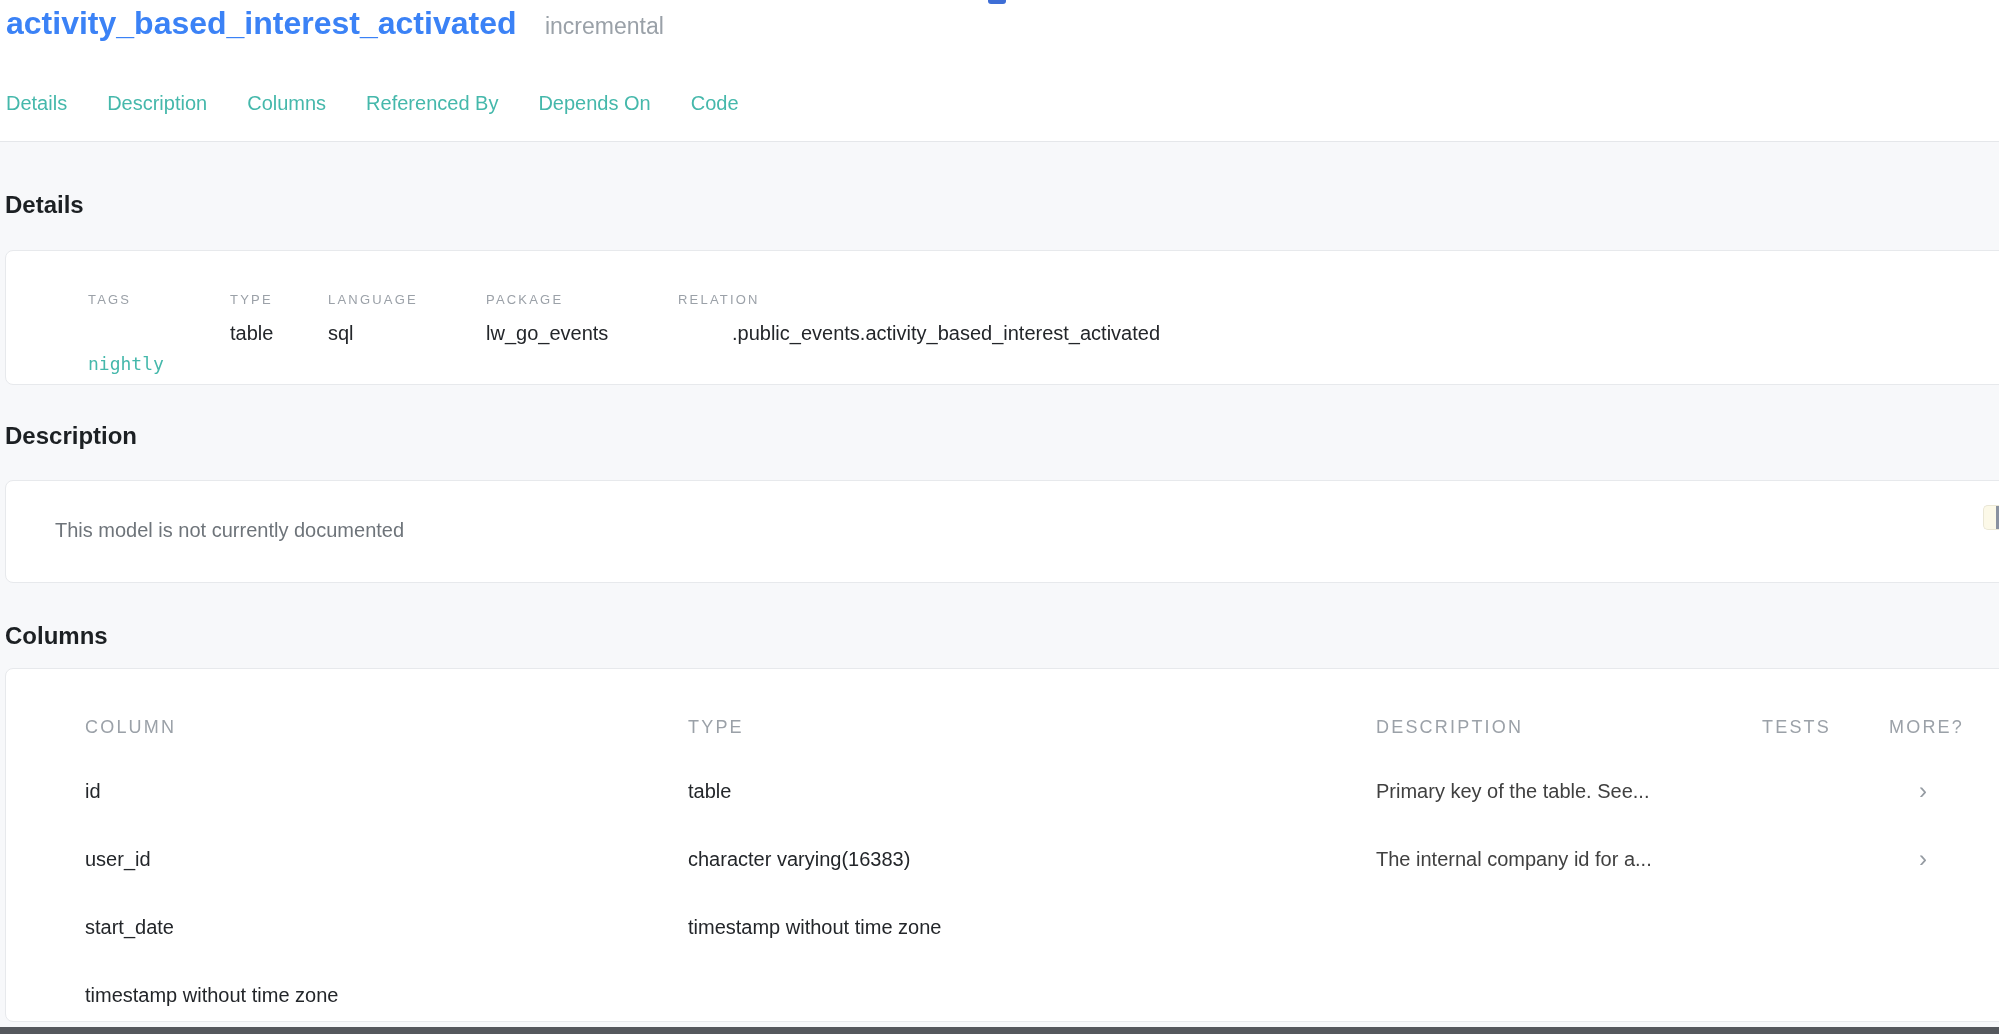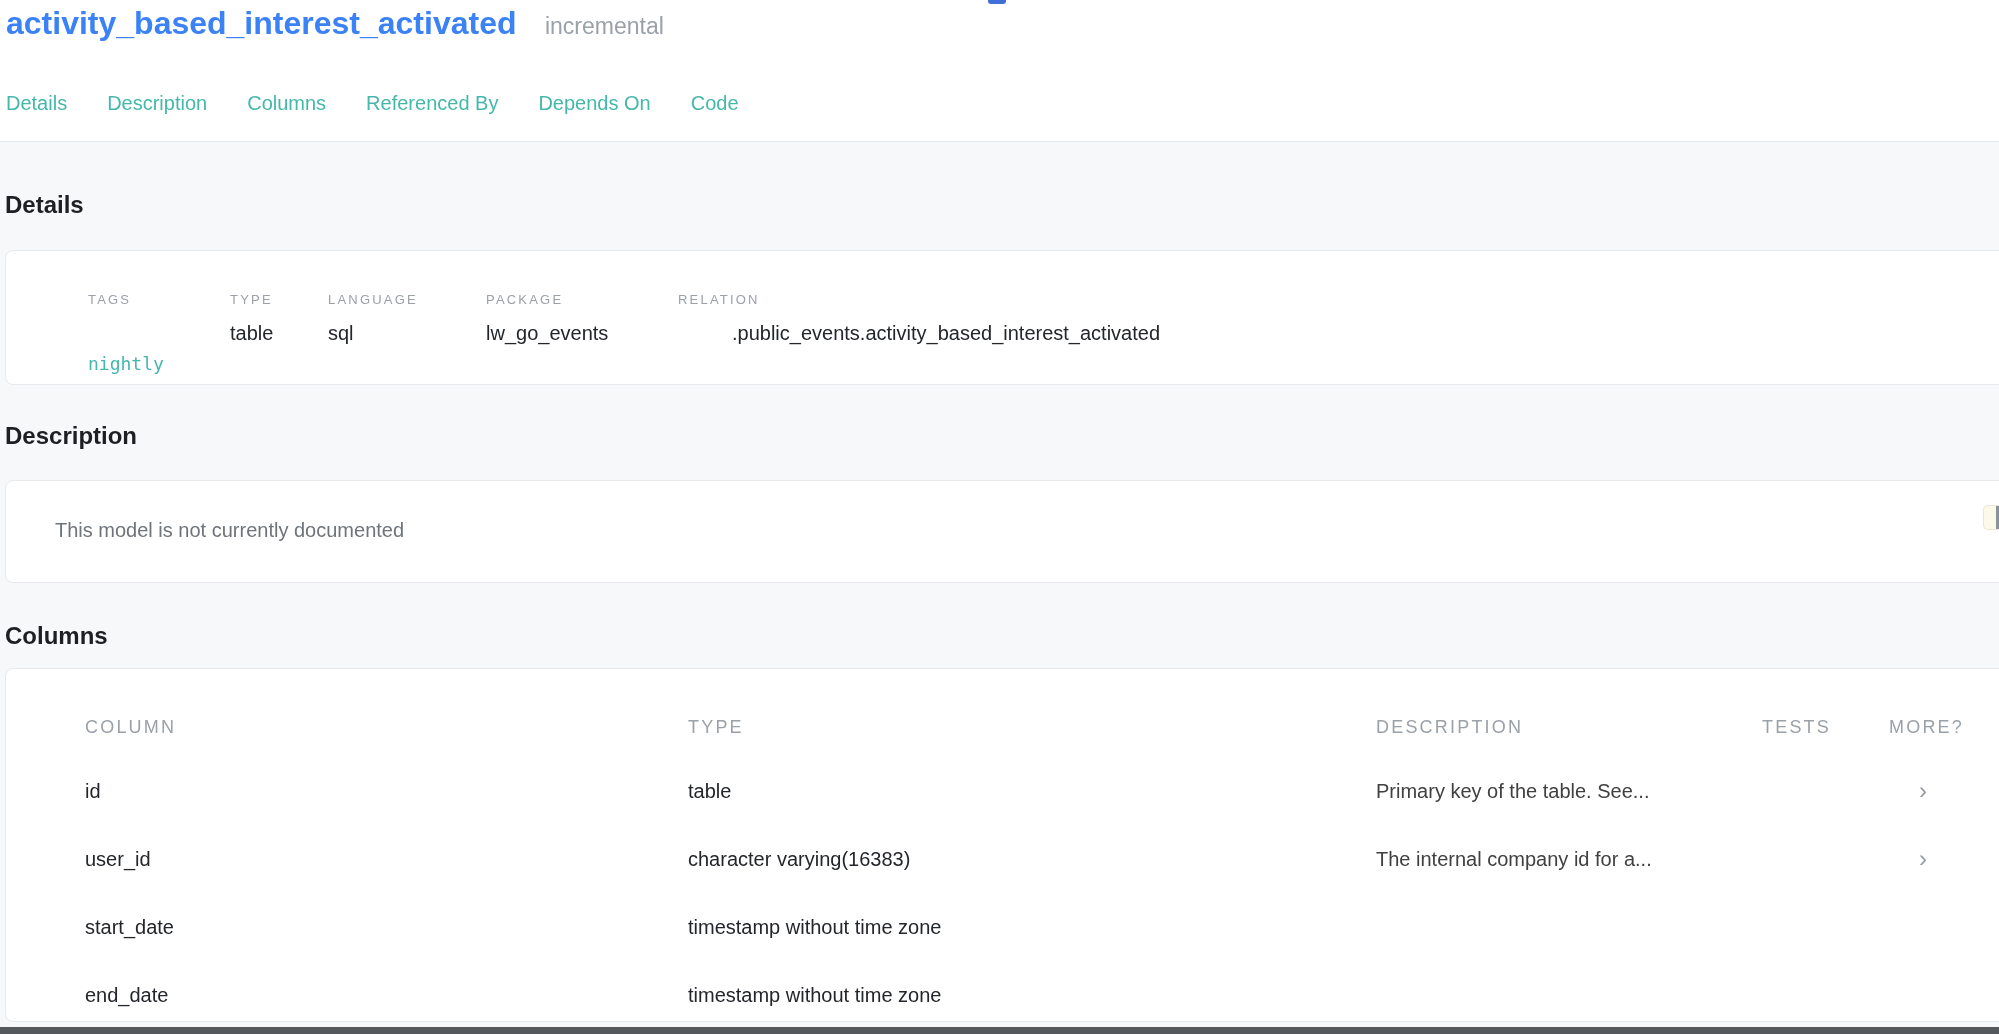--- a/index.html
+++ b/index.html
@@ -188,21 +188,20 @@
       <div class="td col-more chevron">›</div>
     </div>
     <div class="trow">
       <div class="td col-name">start_date</div>
       <div class="td col-type">timestamp without time zone</div>
       <div class="td col-desc td-desc"></div>
       <div class="td col-tests"></div>
       <div class="td col-more chevron"></div>
     </div>
     <div class="trow">
-      <div class="td col-name">end_date</div>
       <div class="td col-type">timestamp without time zone</div>
       <div class="td col-desc td-desc"></div>
       <div class="td col-tests"></div>
       <div class="td col-more chevron"></div>
     </div>
   </div>
 </div>
 
 <div class="edge-button">
   <div class="edge-button-sliver"></div>

